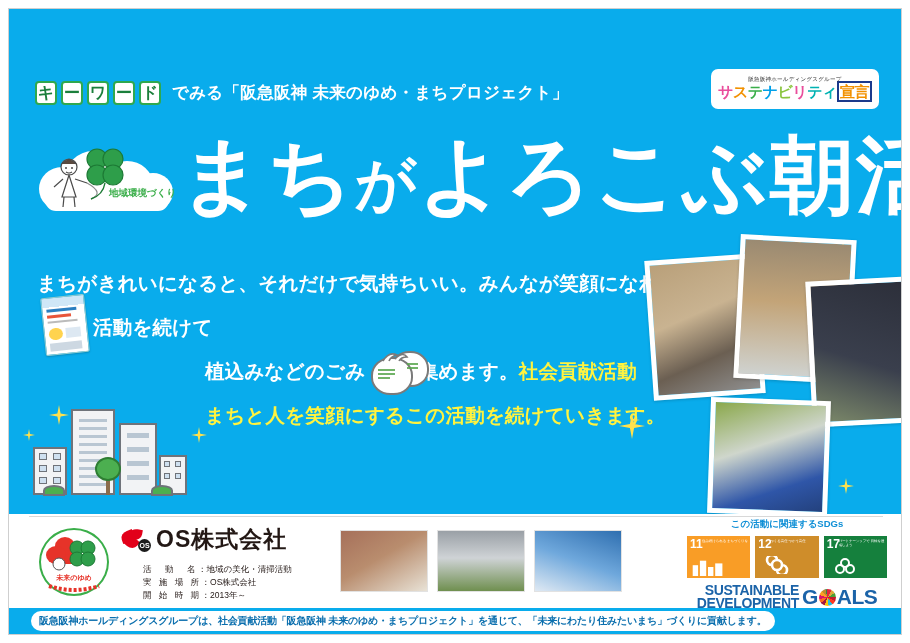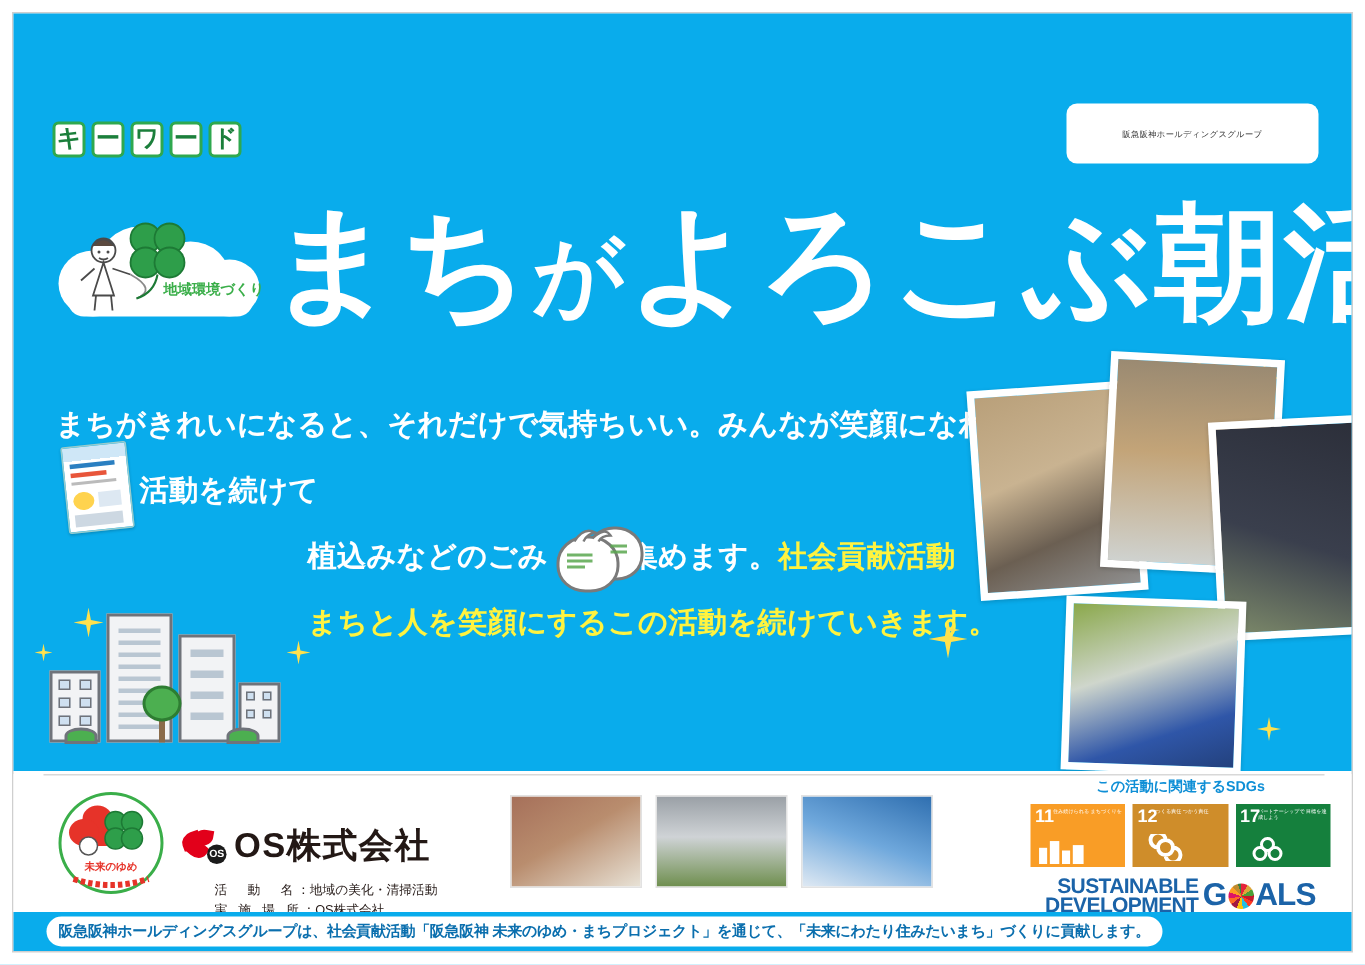--- a/index.html
+++ b/index.html
@@ -77,21 +77,21 @@
       background:linear-gradient(160deg,#8aa84a 0%,#cfd6cc 40%,#2f56a8 75%,#23417d 100%);}
 
   
   .footer{position:absolute;left:9px;top:516px;width:892px;height:92px;background:#fff;}
   .fdiv{position:absolute;left:20px;top:0;width:854px;height:1px;background:#d8d8d8;}
   .mascot{position:absolute;left:30px;top:12px;width:70px;height:68px;}
   .mascot .ring{position:absolute;inset:0;border:2px solid #3AAE49;border-radius:50%;}
   .heart{position:absolute;width:20px;height:18px;background:#E63329;}
   .heart:before,.heart:after{content:"";position:absolute;width:20px;height:18px;background:#E63329;border-radius:50%;}
   .heart:before{top:-9px;left:0}.heart:after{top:0;left:-9px}
-  .osblock{position:absolute;left:112px;top:32px;}
+  .osblock{position:absolute;left:112px;top:8px;}
   .oslogo{display:flex;align-items:center;gap:7px;}
   .osmark{width:28px;height:22px;position:relative;}
   .osmark .pet{position:absolute;background:#E2001A;border-radius:60% 0 60% 0;}
   .osbadge{position:absolute;right:-2px;bottom:-1px;width:13px;height:13px;background:#1b1b1b;color:#fff;
            border-radius:50%;font-size:7px;font-weight:bold;display:flex;align-items:center;justify-content:center;}
   .osname{font-size:23px;font-weight:bold;color:#231815;letter-spacing:1px;white-space:nowrap;}
   .meta{margin-top:8px;font-size:8.5px;color:#231815;line-height:13px;}
   .meta div{white-space:nowrap;}
   .meta b{font-weight:normal;letter-spacing:2.5px;margin-left:22px;}
 
@@ -131,24 +131,28 @@
   <div class="frame"></div>
 
   <div class="cyan">
 
     <div class="kwline">
       <span class="kwbox">キ</span>
       <span class="kwbox">ー</span>
       <span class="kwbox">ワ</span>
       <span class="kwbox">ー</span>
       <span class="kwbox">ド</span>
+      <span class="kwtail">でみる「阪急阪神 未来のゆめ・まちプロジェクト」</span>
     </div>
 
     <div class="susbadge">
       <div class="sus-small">阪急阪神ホールディングスグループ</div>
+      <div class="sus-main">
+        <span>サ</span><span>ス</span><span>テ</span><span>ナ</span><span>ビ</span><span>リ</span><span>ティ</span><span class="sus-decl">宣言</span>
+      </div>
     </div>
 
     <div class="cloud">
       <span class="c" style="left:4px;top:22px;width:46px;height:44px;"></span>
       <span class="c" style="left:30px;top:6px;width:56px;height:56px;"></span>
       <span class="c" style="left:66px;top:16px;width:52px;height:48px;"></span>
       <span class="c" style="left:98px;top:28px;width:40px;height:38px;"></span>
       <span class="c" style="left:10px;top:44px;width:124px;height:22px;border-radius:14px;"></span>
       <svg width="140" height="66" style="position:absolute;left:0;top:0;z-index:3">
         <g stroke="#4a4a4a" stroke-width="1.2" fill="none">

